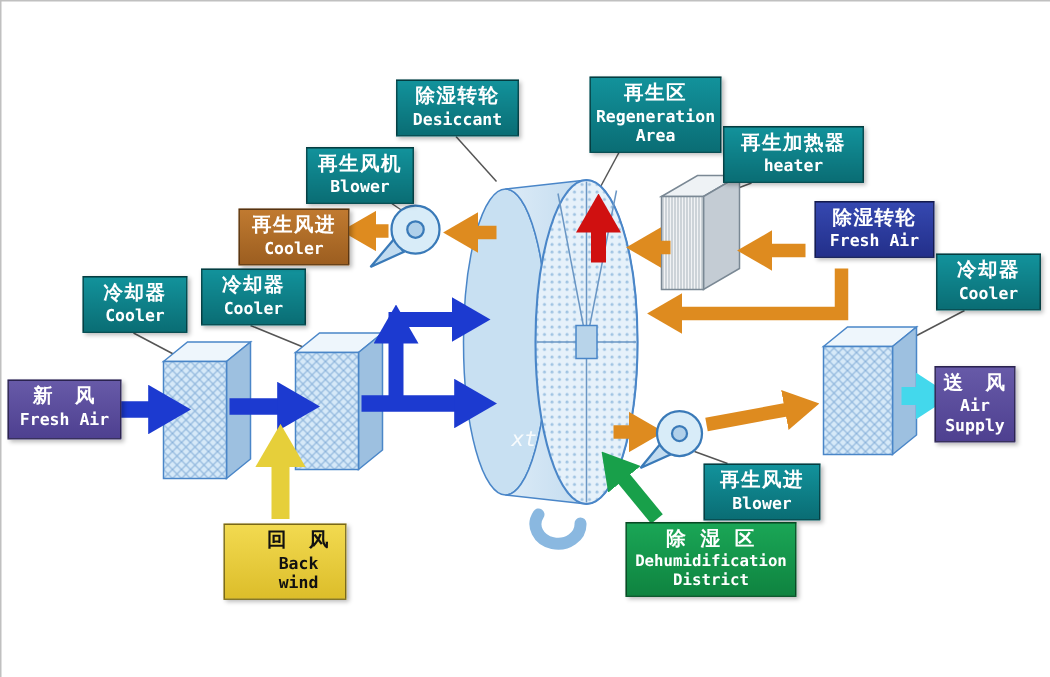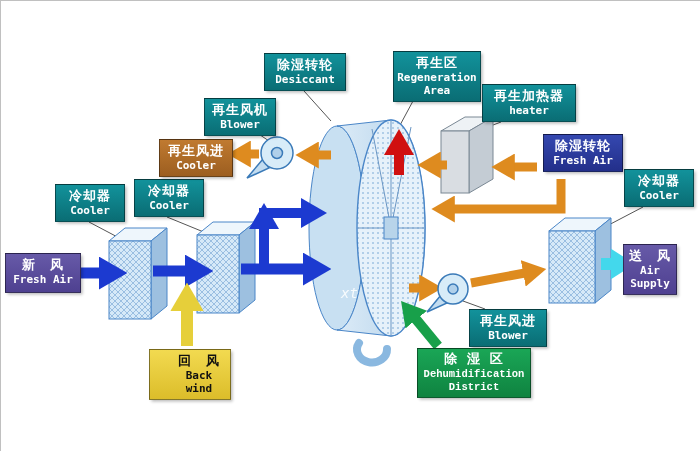--- a/index.html
+++ b/index.html
@@ -17,21 +17,21 @@
     line-height:1.22;min-height:38px;z-index:5;
   }
   .lbl .zh{font-size:13px;font-weight:bold;letter-spacing:1px;white-space:nowrap;}
   .lbl .en{font-size:11px;font-weight:bold;word-break:break-word;}
   .teal{background:linear-gradient(#12929b,#0a6d74);}
   .purple{background:linear-gradient(#675aa8,#4e4090);}
   .navy{background:linear-gradient(#3548b0,#232f8a);}
   .brown{background:linear-gradient(#c07a30,#9c5e20);}
   .yellowbox{background:linear-gradient(#f2da50,#dcbd2a);color:#111;padding-left:20px;}
   .yellowbox .zh,.yellowbox .en{color:#111;}
-  .greenbox{background:linear-gradient(#1aa656,#0f8340);font-family:Liberation Mono, monospace;}
+  .greenbox{background:linear-gradient(#1aa656,#0f8340);}
   .wm{
     position:absolute;left:340px;top:284px;z-index:4;
     font-size:14px;font-style:italic;color:rgba(255,255,255,.85);
   }
 </style>
 </head>
 <body>
 
 <div class="stage">
 

